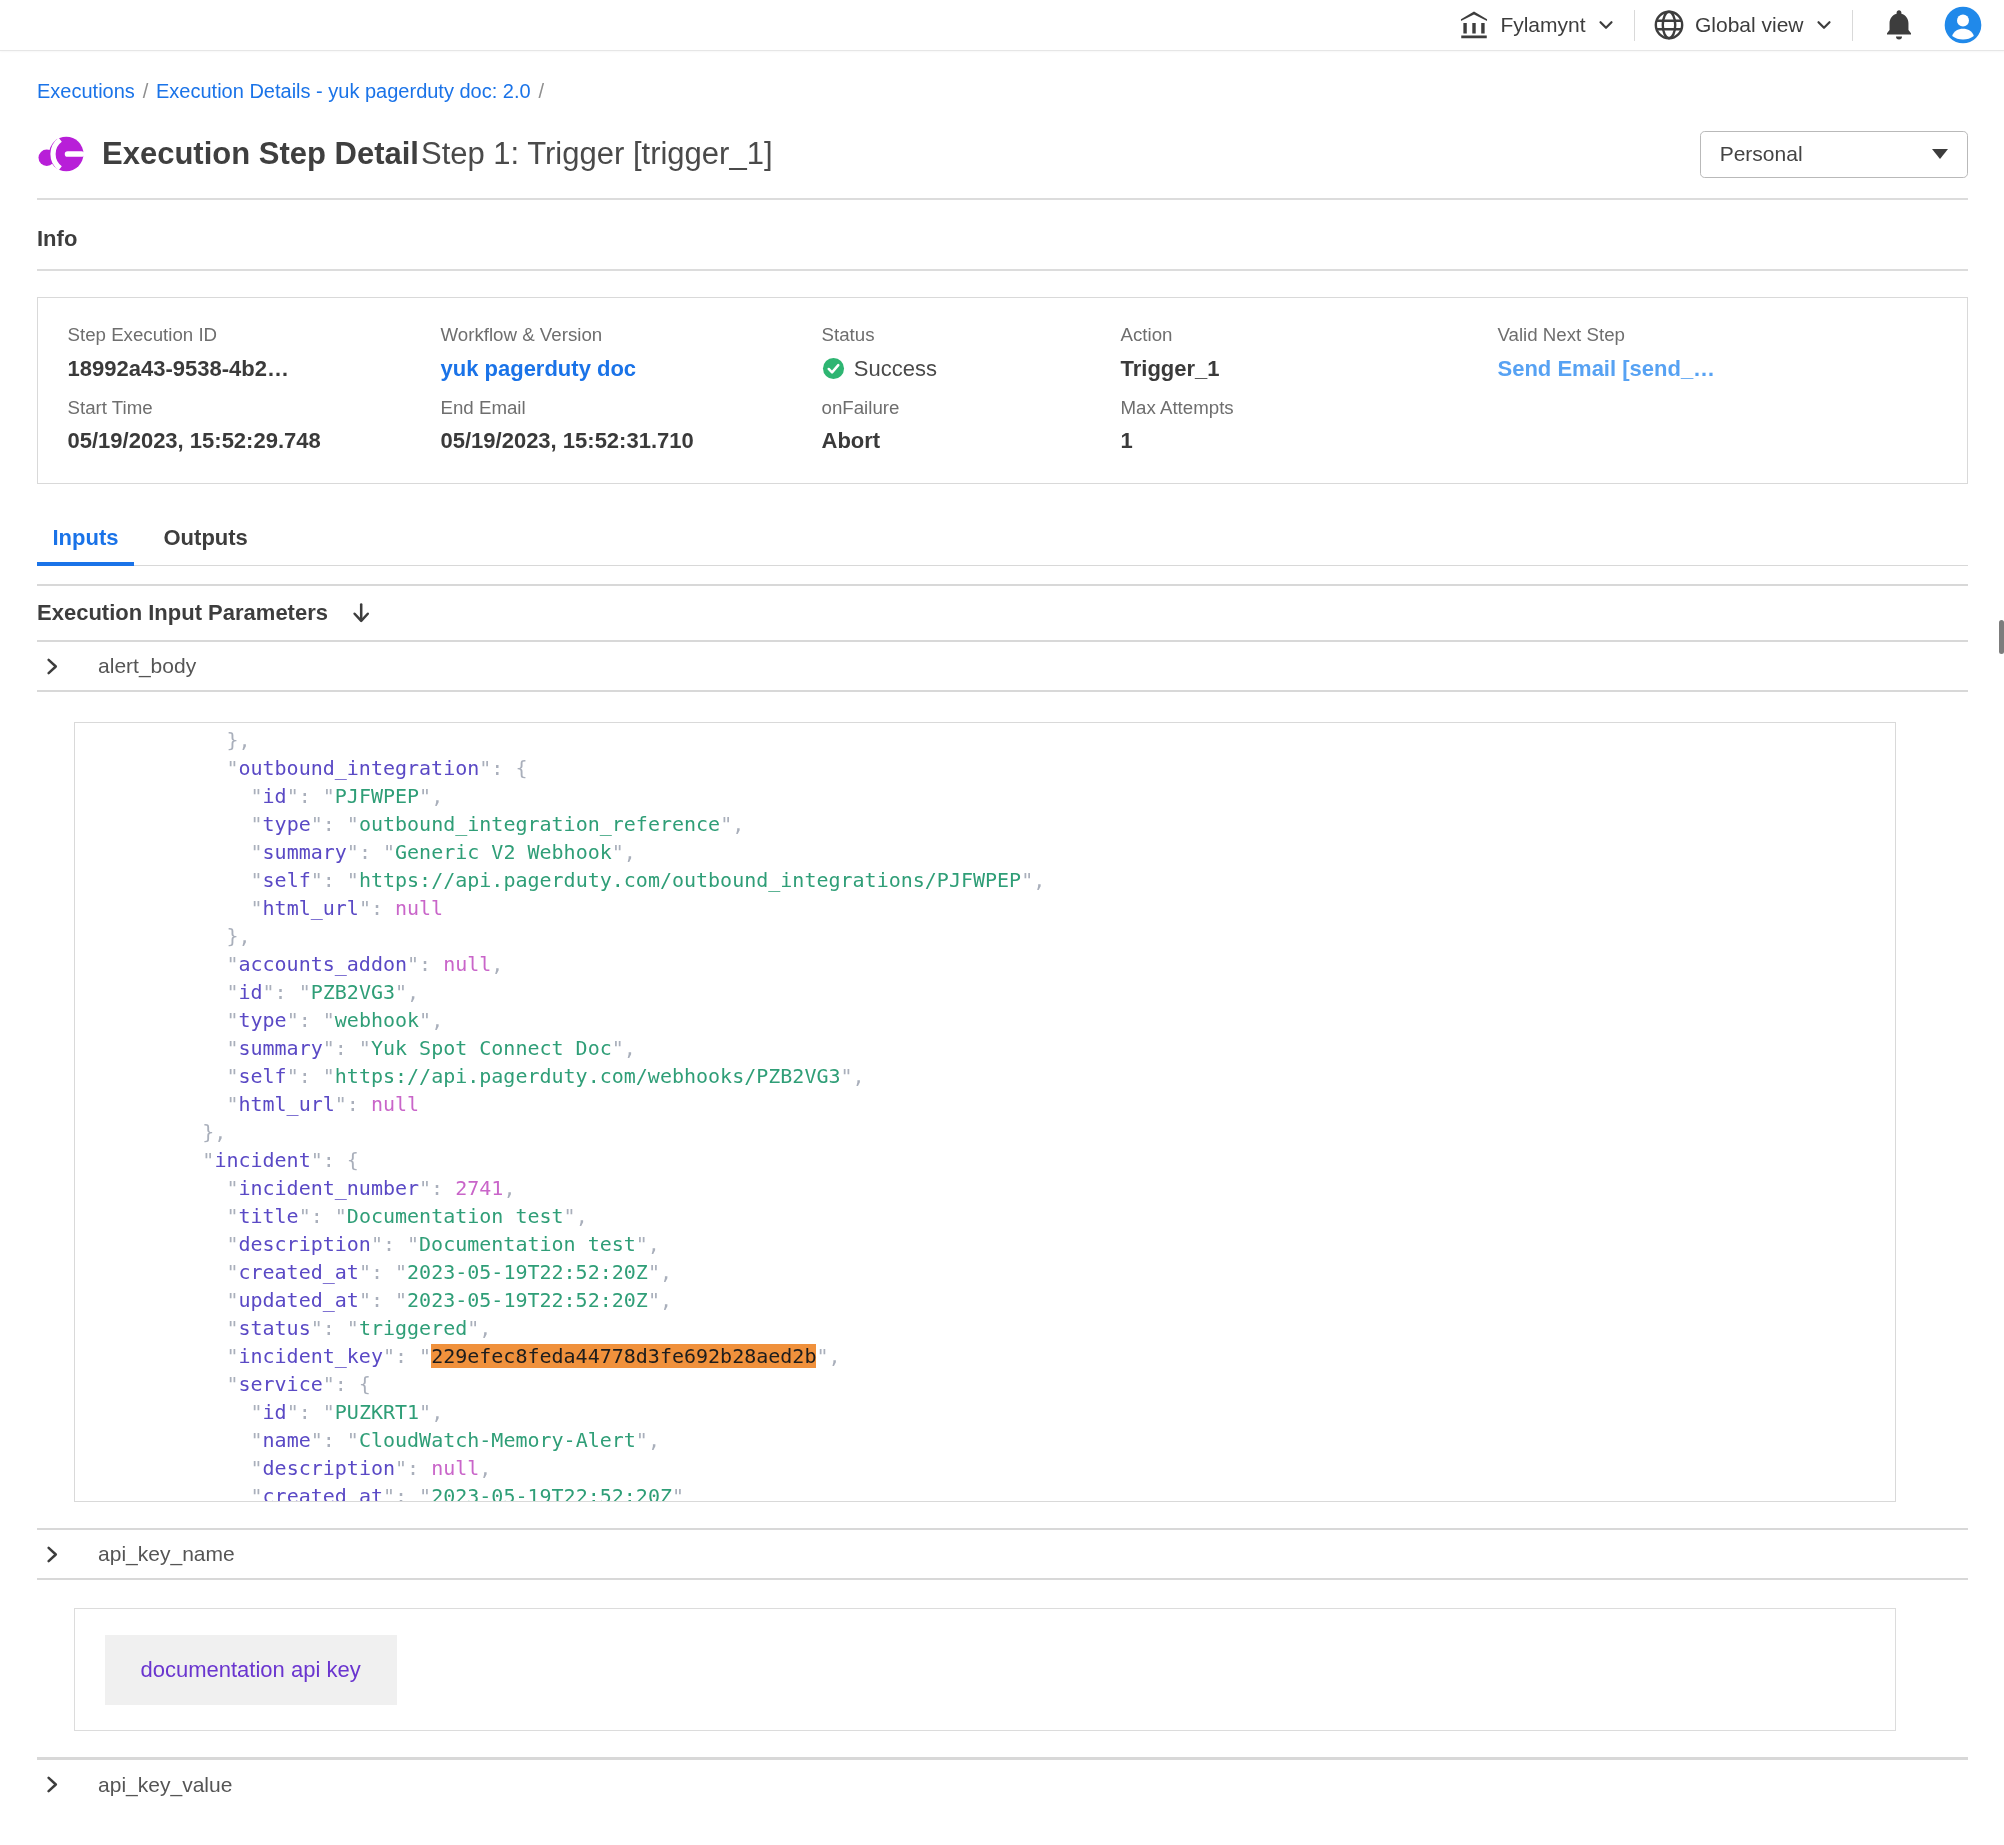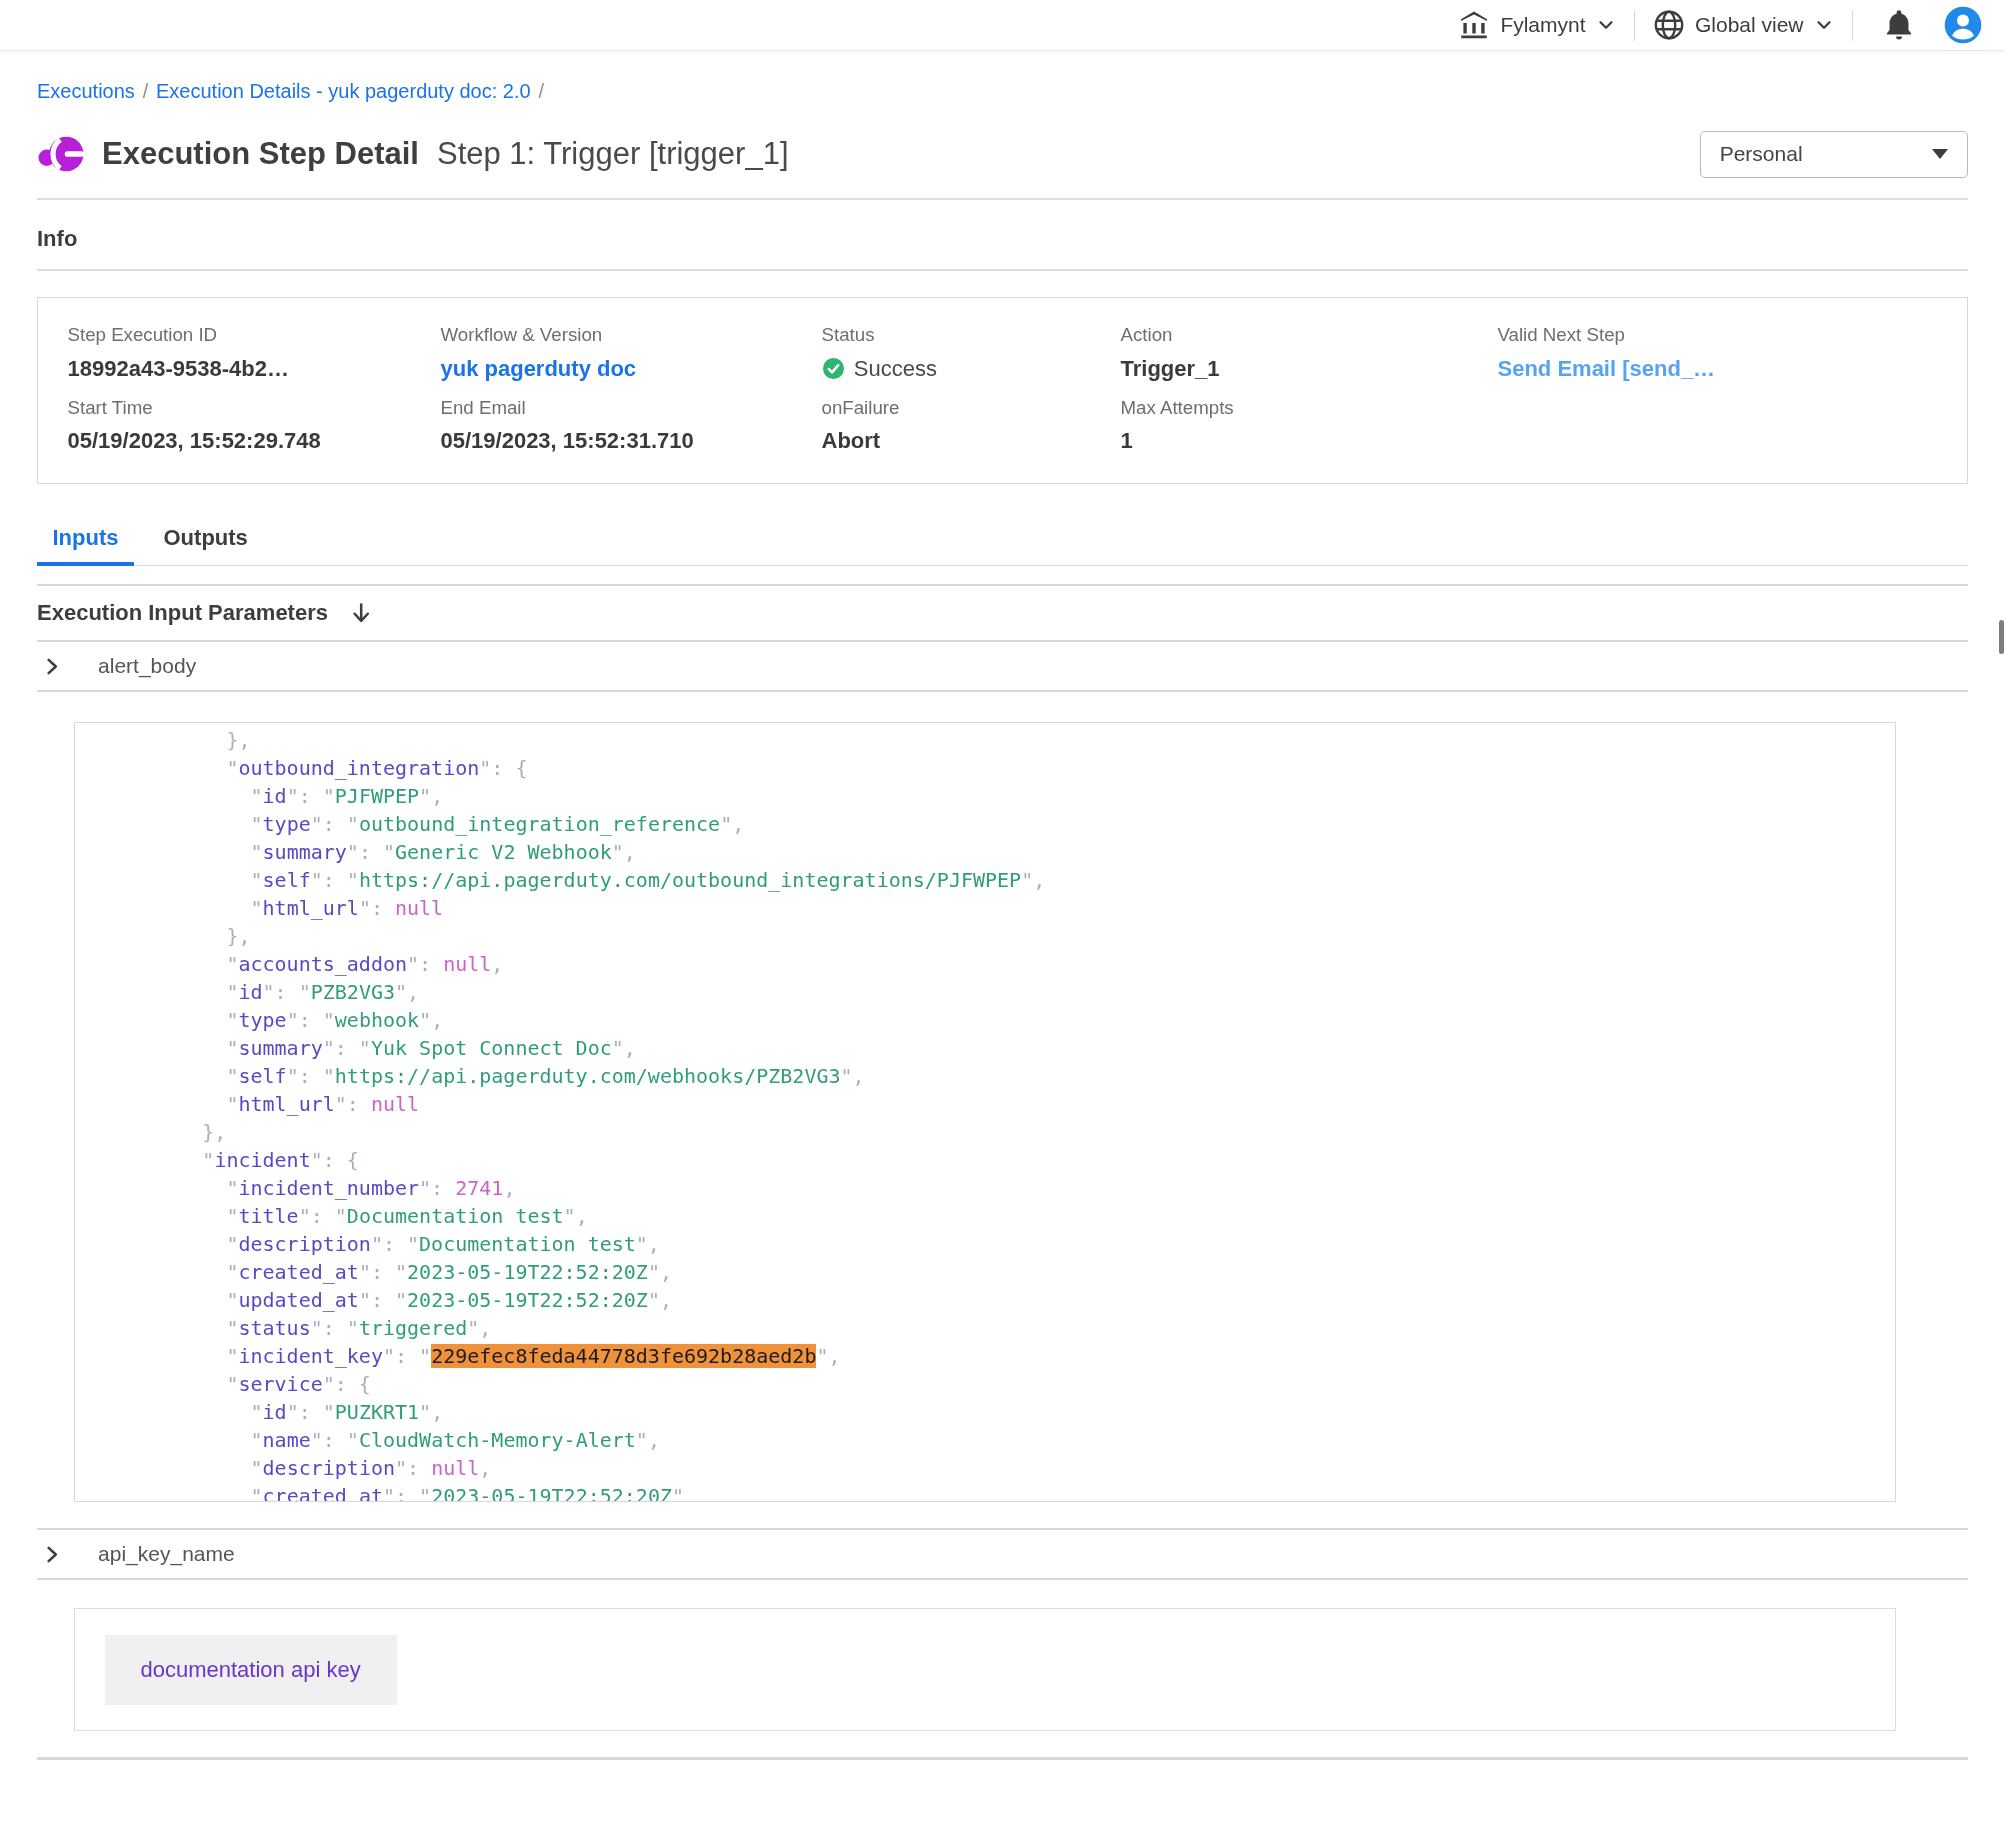--- a/index.html
+++ b/index.html
@@ -19,21 +19,21 @@
 
   
   .content { padding:0 37px; }
   .breadcrumb { margin-top:28px; font-size:20px; line-height:25px; }
   .breadcrumb a { color:var(--c-link,#1a73e8); text-decoration:none; }
   .bc-sep { color:#8f8f8f; padding:0 7.8px; }
 
   .title-row { margin-top:23px; display:flex; align-items:center; height:54px; }
   .logo { width:48px; height:48px; margin-right:17px; flex:none; }
   .page-title { font-size:31px; font-weight:700; color:#3f3f3f; }
-  .page-subtitle { font-size:31px; font-weight:400; color:#4a4a4a; margin-left:18px; }
+  .page-subtitle { font-size:31px; font-weight:400; color:#4a4a4a; margin-left:2px; }
   .spacer { flex:1; }
   .scope-select { width:268px; height:47px; border:1.6px solid #b9b9b9; border-radius:4.7px;
     background:#fff; display:flex; align-items:center; padding:0 18.7px; cursor:pointer; }
   .scope-select .val { font-size:21px; color:#444; flex:1; }
   .tri-down { width:0; height:0; border-left:8.5px solid transparent;
     border-right:8.5px solid transparent; border-top:10px solid #3d3d3d; }
 
   .hr2 { height:1.6px; background:#dcdcdc; margin-top:17px; }
   .hr3 { height:2.3px; background:#d8d8d8; }
 
@@ -238,17 +238,23 @@
   </div>
 
   <div class="value-panel">
     <div class="chip">
       <span>documentation api key</span>
     </div>
   </div>
 
   <div class="hr3" style="margin-top:26.4px;"></div>
 
+  <div class="section-row no-border">
+    <svg class="chev" width="23" height="23" viewBox="0 0 24 24" fill="none" stroke="#3d3d3d" stroke-width="2.6" stroke-linecap="round" stroke-linejoin="round">
+      <polyline points="9 5 16.5 12 9 19"></polyline>
+    </svg>
+    <span class="sec-label">api_key_value</span>
+  </div>
 
 </div>
 
 <div class="scroll-thumb"></div>
 
 
 </body></html>

